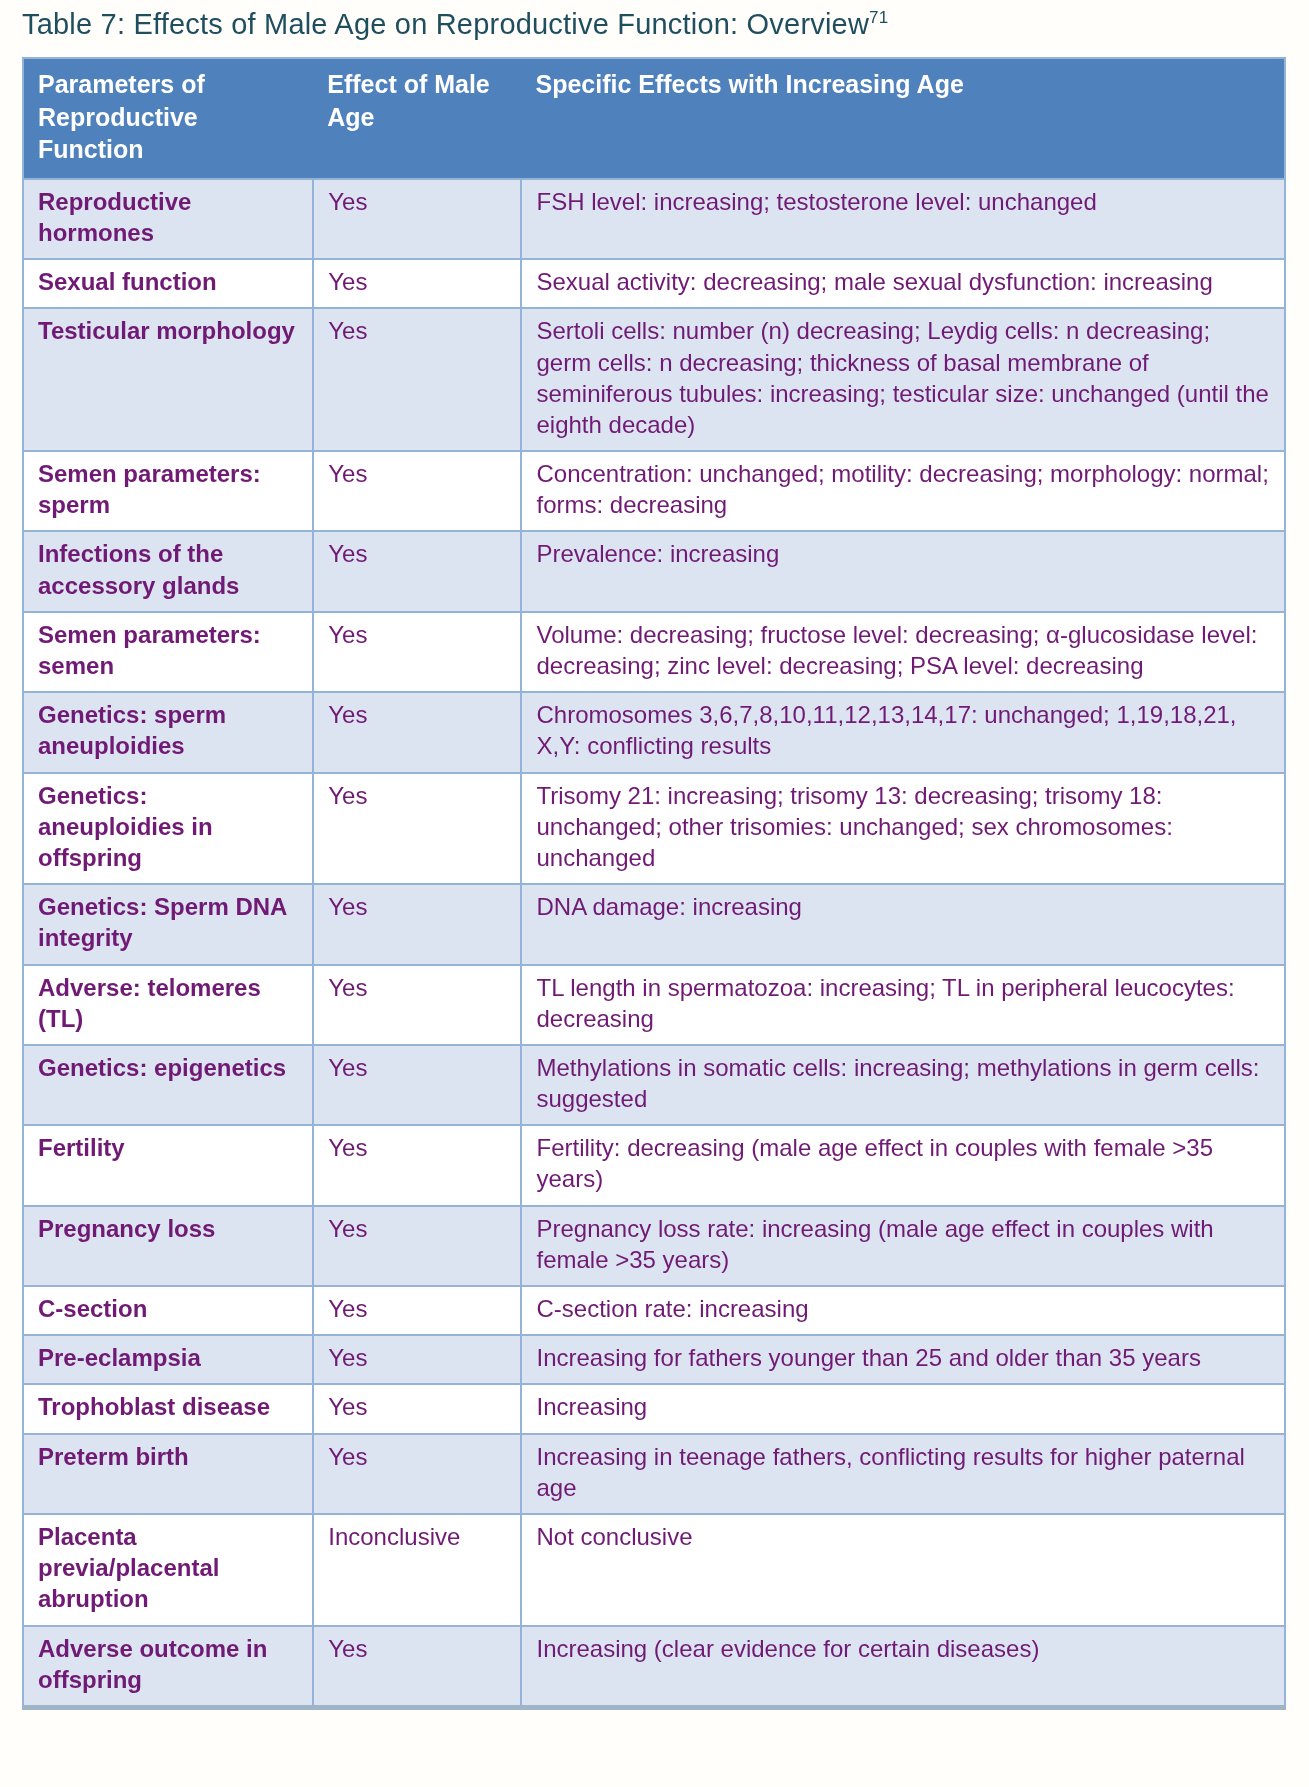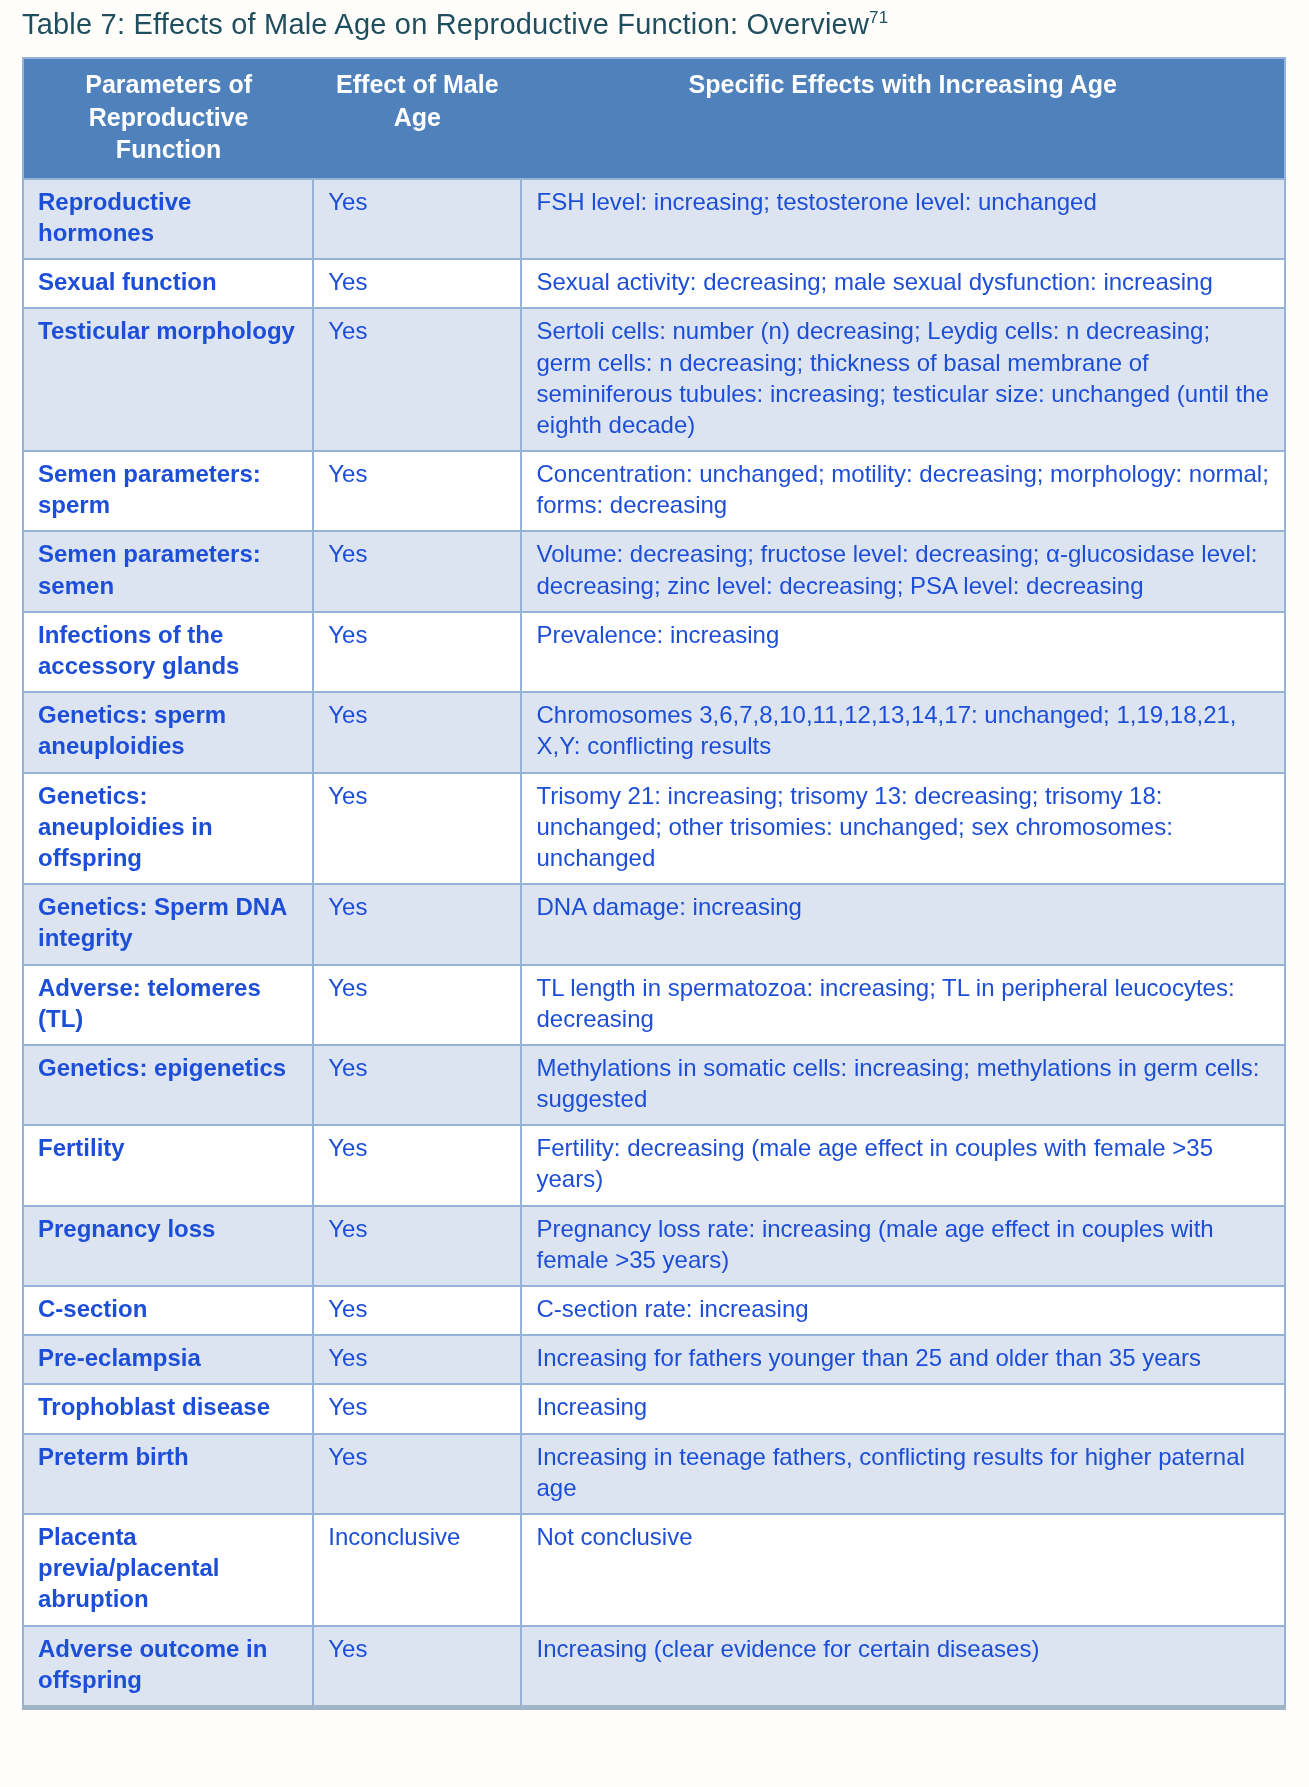--- a/index.html
+++ b/index.html
@@ -40,33 +40,33 @@
     border-bottom: 5px solid #9fb4c7;
   }
   col.c-param    { width: 23%; }
   col.c-effect   { width: 16.5%; }
   col.c-specific { width: 60.5%; }
   th {
     background: #4f81bd;
     color: #ffffff;
     font-size: 25px;
     font-weight: bold;
-    text-align: center;
+    text-align: left;
     vertical-align: top;
     padding: 9px 14px 12px 14px;
     line-height: 1.3;
     border: none;
   }
   td {
     border: 2px solid #95b3d7;
     padding: 6px 14px 10px 14px;
     font-size: 24px;
     line-height: 1.3;
     vertical-align: top;
-    color: #1d4ed8;
+    color: #701a75;
   }
   td.param { font-weight: bold; }
   tbody tr:nth-child(odd)  td { background: #dbe4f0; }
   tbody tr:nth-child(even) td { background: #ffffff; }
 </style>
 </head>
 <body>
 
 <div class="page">
 
@@ -104,29 +104,29 @@
     <td class="specific">Sertoli cells: number (n) decreasing; Leydig cells: n decreasing; germ cells: n decreasing; thickness of basal membrane of seminiferous tubules: increasing; testicular size: unchanged (until the eighth decade)</td>
   </tr>
 
   <tr>
     <td class="param">Semen parameters: sperm</td>
     <td class="effect">Yes</td>
     <td class="specific">Concentration: unchanged; motility: decreasing; morphology: normal; forms: decreasing</td>
   </tr>
 
   <tr>
+    <td class="param">Infections of the accessory glands</td>
+    <td class="effect">Yes</td>
+    <td class="specific">Prevalence: increasing</td>
+  </tr>
+
+  <tr>
     <td class="param">Semen parameters: semen</td>
     <td class="effect">Yes</td>
     <td class="specific">Volume: decreasing; fructose level: decreasing; α-glucosidase level: decreasing; zinc level: decreasing; PSA level: decreasing</td>
-  </tr>
-
-  <tr>
-    <td class="param">Infections of the accessory glands</td>
-    <td class="effect">Yes</td>
-    <td class="specific">Prevalence: increasing</td>
   </tr>
 
 
   <tr>
     <td class="param">Genetics: sperm aneuploidies</td>
     <td class="effect">Yes</td>
     <td class="specific">Chromosomes 3,6,7,8,10,11,12,13,14,17: unchanged; 1,19,18,21, X,Y: conflicting results</td>
   </tr>
 
   <tr>

